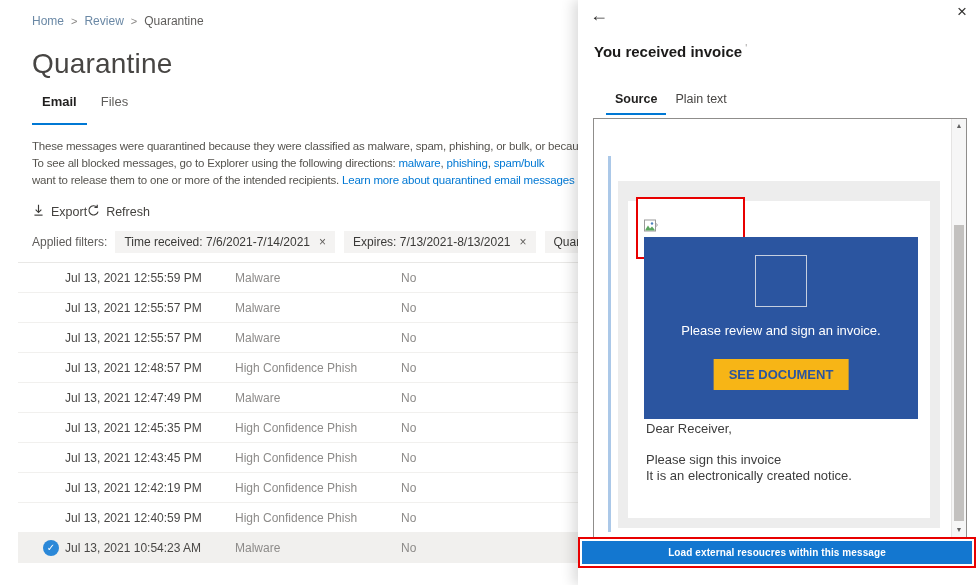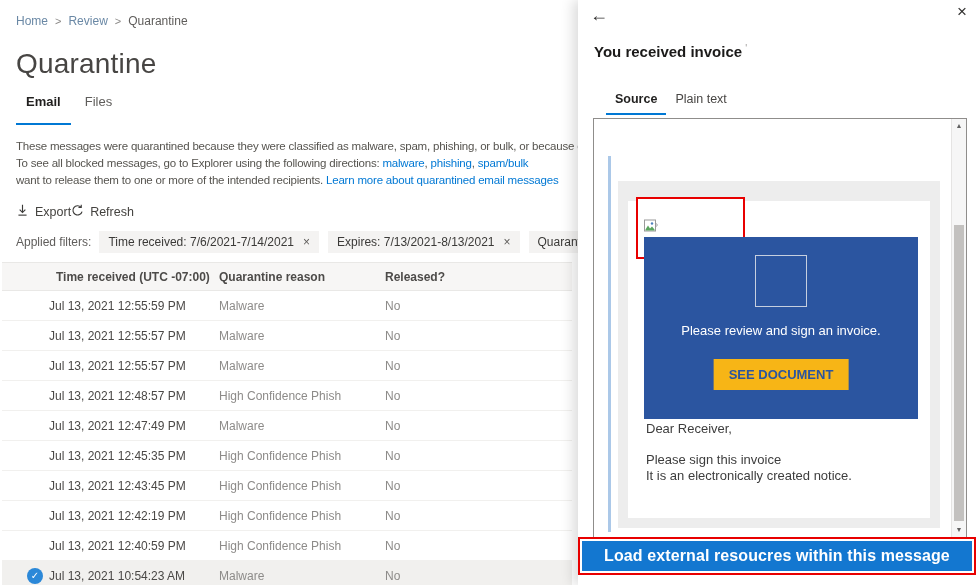--- a/index.html
+++ b/index.html
@@ -1,21 +1,21 @@
 <!DOCTYPE html>
 <html style="--accent: #0078d4; --red: #e80000; --emailblue: #2b55a0; --yellow: #f7b516; --loadblue: #1377d0; --check: #2b88d8;"><head>
 <meta charset="utf-8">
 <style>
   html,body{margin:0;padding:0;background:#fff;}
   *{box-sizing:border-box;}
   .stage{position:relative;width:978px;height:585px;overflow:hidden;background:#fff;
          font-family:"Liberation Sans",sans-serif;-webkit-font-smoothing:antialiased;}
 
   
-  .main{position:absolute;left:0;top:0;width:578px;height:585px;overflow:hidden;}
+  .main{position:absolute;left:16px;top:0;width:578px;height:585px;overflow:hidden;}
   .breadcrumb{margin:14px 0 0 16px;font-size:12px;white-space:nowrap;}
   .bc-link{color:#6a88a5;cursor:pointer;}
   .bc-current{color:#5f5d5b;}
   .bc-sep{color:#8a8886;margin:0 7px;font-size:11px;}
   .page-title{margin:20px 0 0 16px;font-size:28px;font-weight:400;color:#474543;letter-spacing:.2px;}
   .tabs{display:flex;gap:4px;margin:12px 0 0 16px;}
   .tab{padding:2px 10px 14px;font-size:13px;color:#5f5d5b;cursor:pointer;border-bottom:2px solid transparent;}
   .tab.active{color:#201f1e;font-weight:700;border-bottom:2px solid var(--accent);}
   .desc{margin:13px 0 0 16px;font-size:11.5px;letter-spacing:-.2px;line-height:17px;color:#56544f;}
   .dline{white-space:nowrap;}
@@ -68,21 +68,21 @@
         color:var(--emailblue);font-weight:700;font-size:13px;padding:8px 15px;white-space:nowrap;cursor:pointer;}
   .mailbody{position:absolute;left:18px;top:220px;font-size:13px;color:#3d3d3d;line-height:16px;}
   .mailbody p{margin:0 0 0;}
 
   .sbar{position:absolute;right:0;top:0;bottom:0;width:15px;background:#f6f6f6;border-left:1px solid #e5e4e3;}
   .sarr{position:absolute;left:0;right:0;height:14px;text-align:center;font-size:7px;color:#616161;line-height:14px;cursor:pointer;}
   .sarr.up{top:0;} .sarr.down{bottom:0;}
   .sthumb{position:absolute;left:2px;right:2px;top:106px;height:296px;background:#c3c1bf;cursor:pointer;}
 
   .load-annot{position:absolute;left:0;top:537px;width:398px;}
-  .loadbtn{margin:2px;background:var(--loadblue);color:#fff;font-weight:700;font-size:16px;
+  .loadbtn{margin:2px;background:var(--loadblue);color:#fff;font-weight:700;font-size:10px;
            text-align:center;padding:6px 0;cursor:pointer;letter-spacing:.1px;}
 </style>
 </head>
 <body>
 
 <div class="stage">
 
   <div class="main">
     <div class="breadcrumb"><span class="bc-link">Home</span><span class="bc-sep">&gt;</span><span class="bc-link">Review</span><span class="bc-sep">&gt;</span><span class="bc-current">Quarantine</span></div>
     <div class="page-title">Quarantine</div>
@@ -129,26 +129,20 @@
             <span>Expires: 7/13/2021-8/13/2021</span>
             <span class="chip-x">×</span>
           </span>
           <span class="chip">
             <span>Quarantine reason: Transpo</span>
           </span>
         </span>
     </div>
 
     <div class="table">
-      <div class="thead">
-        <div></div>
-        <div class="th-time">Time received (UTC -07:00)</div>
-        <div>Quarantine reason</div>
-        <div>Released?</div>
-      </div>
       <div>
           <div class="trow">
             <div class="c-check"></div>
             <div class="c-time">Jul 13, 2021 12:55:59 PM</div>
             <div class="c-reason">Malware</div>
             <div class="c-released">No</div>
           </div>
           <div class="trow">
             <div class="c-check"></div>
             <div class="c-time">Jul 13, 2021 12:55:57 PM</div>

